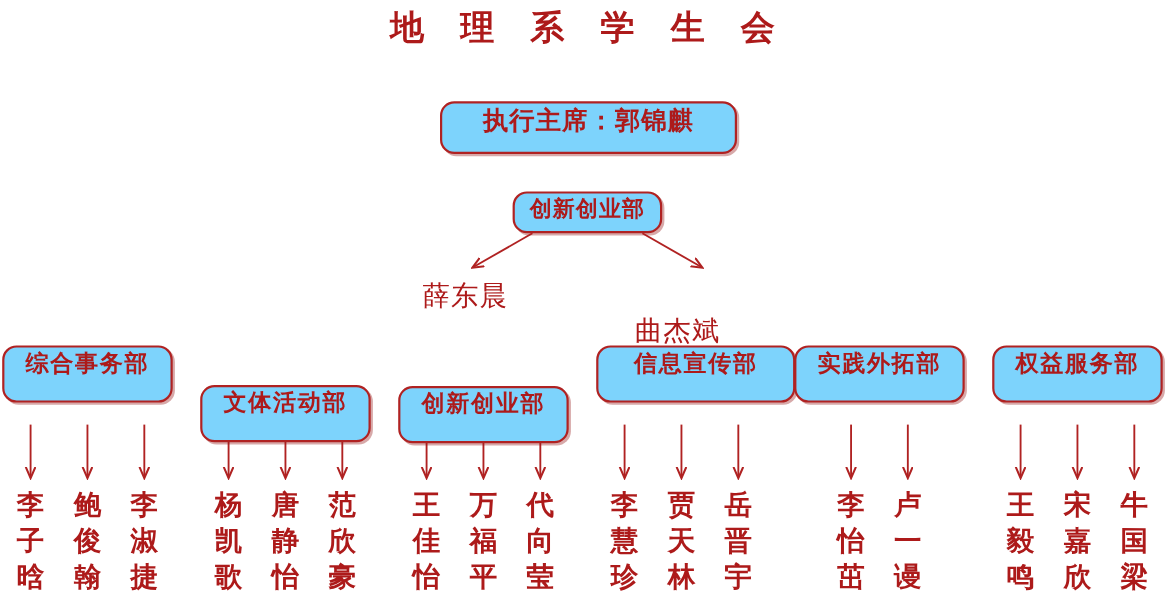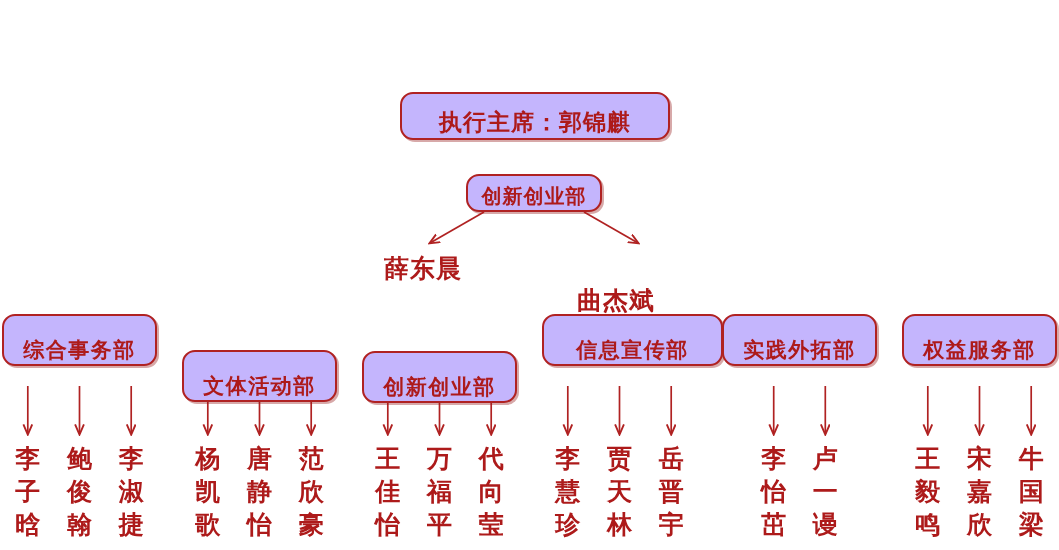--- a/index.html
+++ b/index.html
@@ -34,25 +34,25 @@
     line-height: 42px;
     white-space: nowrap;
   }
 
   
   .node-box {
     position: absolute;
     box-sizing: border-box;
     border: 2px solid #B02222;
     border-radius: 13px;
-    background: #c4b5fd;
+    background: #7dd3fc;
     color: #AD1A1A;
     font-weight: bold;
     display: flex;
-    align-items: flex-end;
+    align-items: flex-start;
     justify-content: center;
     white-space: nowrap;
     box-shadow: 2px 2px 0 0 rgba(150,30,30,0.38);
   }
 
   .exec-box {
     left: 400px;
     top: 92px;
     width: 270px;
     height: 48px;
@@ -74,21 +74,21 @@
     height: 52px;
     font-size: 21px;
     letter-spacing: 1.5px;
   }
 
   
   .rotate-name {
     position: absolute;
     top: 252px;
     font-size: 25px;
-    font-weight: bold;
+    font-weight: normal;
     color: #AD1A1A;
     white-space: nowrap;
     letter-spacing: 1px;
   }
   .rotate-name.left  { left: 384px; }
   .rotate-name.right { left: 577px; margin-top: 32px; }
 
   
   #connectors {
     position: absolute;
@@ -112,20 +112,21 @@
   }
   .member span {
     display: block;
   }
 </style>
 </head>
 <body>
 
 <div id="chart-root">
 
+  <div class="org-title">地 理 系 学 生 会</div>
 
   <div class="node-box exec-box">
     <span>执行主席：郭锦麒</span>
   </div>
 
   <div class="node-box rotate-box">
     <span>创新创业部</span>
   </div>
 
   <div class="rotate-name left">薛东晨</div>

